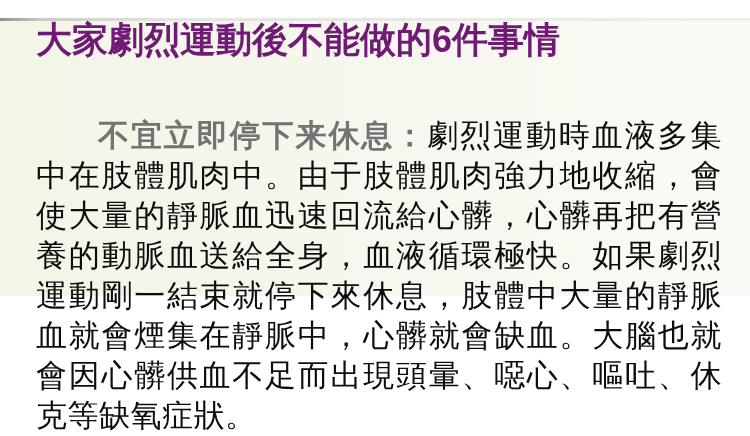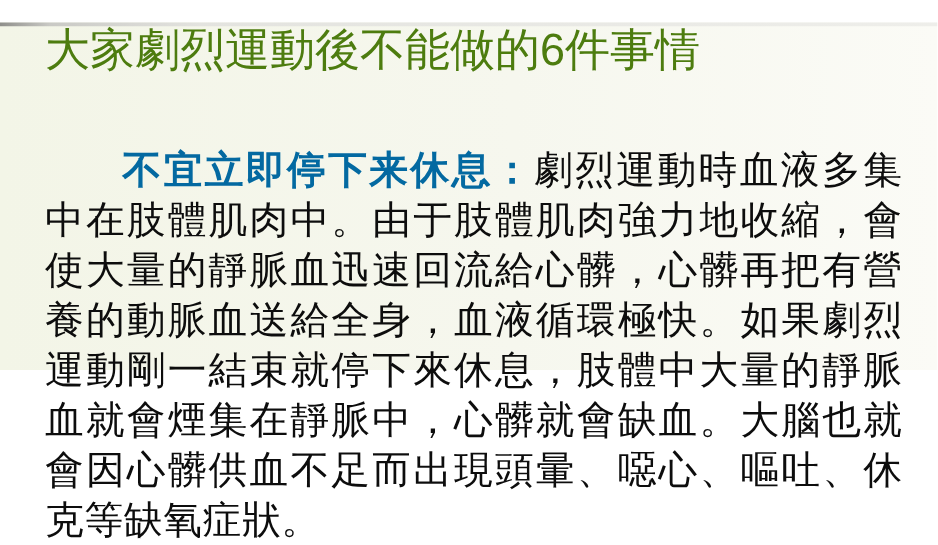--- a/index.html
+++ b/index.html
@@ -38,37 +38,37 @@
     background: linear-gradient(90deg, #8f8f8b 0px, #c9c9c5 40px, #e3e3df 160px, #eeeeea 100%);
   }
   .content {
     position: relative;
     z-index: 1;
   }
   .article-title {
     margin: 18px 30px 0 36px;
     font-size: 36px;
     line-height: 44px;
-    font-weight: 400;
-    color: #4d7c0f;
+    font-weight: 700;
+    color: #701a75;
     letter-spacing: 0px;
     white-space: nowrap;
   }
   .article-paragraph {
     margin: 54px 28px 0 36px;
     font-size: 31px;
     line-height: 40px;
     color: #0d0d0d;
     text-align: justify;
     text-indent: 2em;
     letter-spacing: 0.5px;
   }
   .paragraph-lead {
     font-weight: 700;
-    color: #0369a1;
+    color: #737373;
   }
 </style>
 </head>
 <body>
 
 <div class="page">
   <div class="bg-top"></div>
   <div class="top-edge"></div>
   <div class="content">
     <h1 class="article-title">大家劇烈運動後不能做的6件事情</h1>

